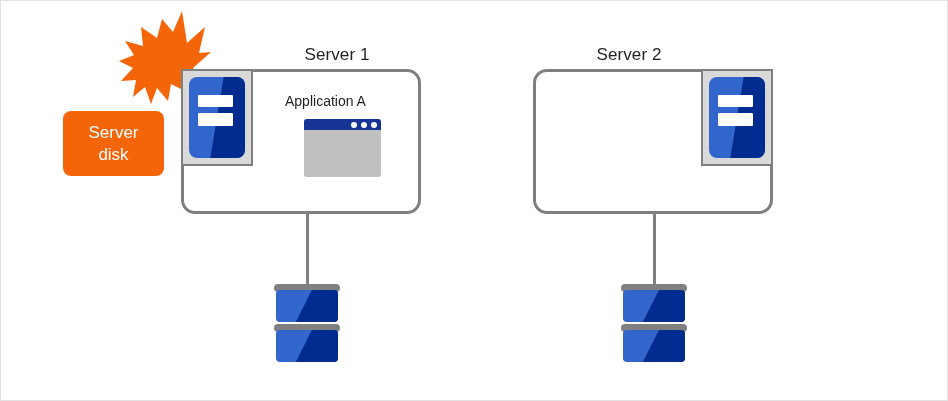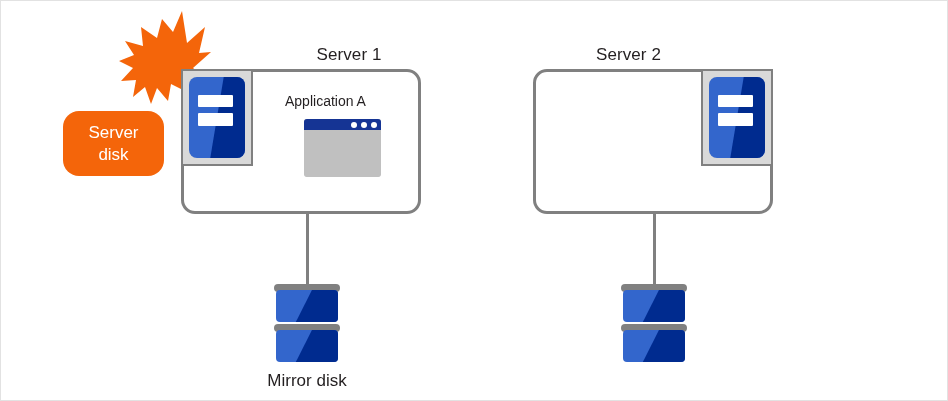--- a/index.html
+++ b/index.html
@@ -150,21 +150,21 @@
     position: absolute;
     width: 3px;
     background: #808080;
   }
 
   
   .burst { position: absolute; }
   .alert-badge {
     position: absolute;
     background: #f4650a;
-    border-radius: 16px;
+    border-radius: 8px;
     color: #ffffff;
     font-size: 17px;
     line-height: 22px;
     text-align: center;
     display: flex;
     flex-direction: column;
     align-items: center;
     justify-content: center;
   }
 </style>
@@ -178,21 +178,21 @@
       63,6 68,38 86,22 80,48 92,47 74,63 85,72 66,73 70,88 52,79
       49,96 38,83 32,99 26,82 14,92 17,75 2,76 14,63 0,56 15,50
       6,36 24,41 22,22 38,33 43,14 54,27"></polygon>
   </svg>
 
   <div class="alert-badge" style="left:62px; top:110px; width:101px; height:65px;">
     <span>Server</span>
     <span>disk</span>
   </div>
 
-  <div class="box-caption" style="left:288px; top:44px; width:120px;">Server 1</div>
+  <div class="box-caption" style="left:276px; top:44px; width:120px;">Server 1</div>
 
   <div class="server-box" style="left:180px; top:68px; width:240px; height:145px;"></div>
 
   <div class="server-icon" style="left:180px; top:68px; width:72px; height:97px;">
     <div class="server-icon-inner">
       <div class="server-icon-dark"></div>
       <div class="server-bar b1"></div>
       <div class="server-bar b2"></div>
     </div>
   </div>
@@ -214,23 +214,22 @@
     <div class="disk-cap" style="top:0px;"></div>
     <div class="disk-block" style="top:6px;">
       <div class="shade"></div>
     </div>
     <div class="disk-cap" style="top:40px;"></div>
     <div class="disk-block" style="top:46px;">
       <div class="shade"></div>
     </div>
   </div>
 
-  <div class="disk-caption" style="left:246px; top:370px; width:120px;">Mirror disk</div>
-
-  <div class="box-caption" style="left:540px; top:44px; width:120px;text-align:right;">Server 2</div>
+
+  <div class="box-caption" style="left:568px; top:44px; width:120px;">Server 2</div>
 
   <div class="server-box" style="left:532px; top:68px; width:240px; height:145px;"></div>
 
   <div class="server-icon" style="left:700px; top:68px; width:72px; height:97px;">
     <div class="server-icon-inner">
       <div class="server-icon-dark"></div>
       <div class="server-bar b1"></div>
       <div class="server-bar b2"></div>
     </div>
   </div>

